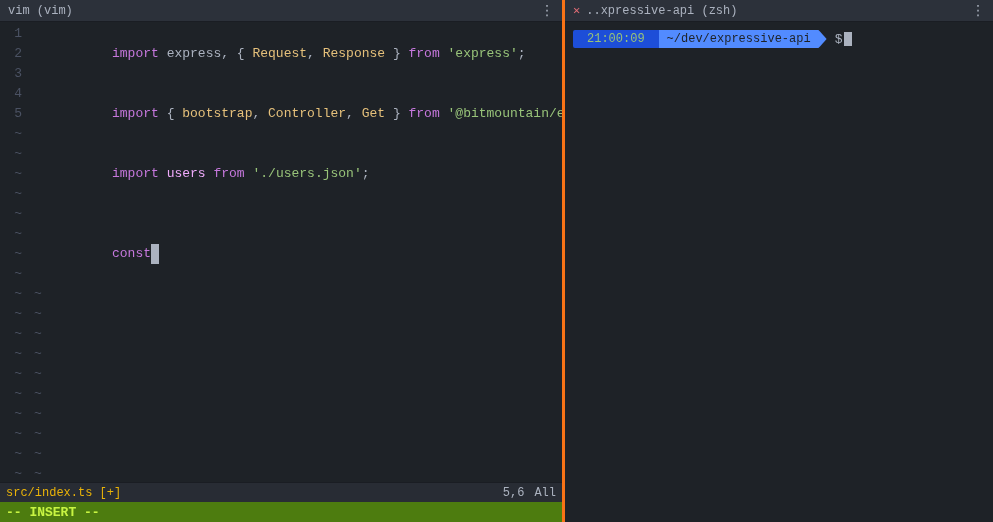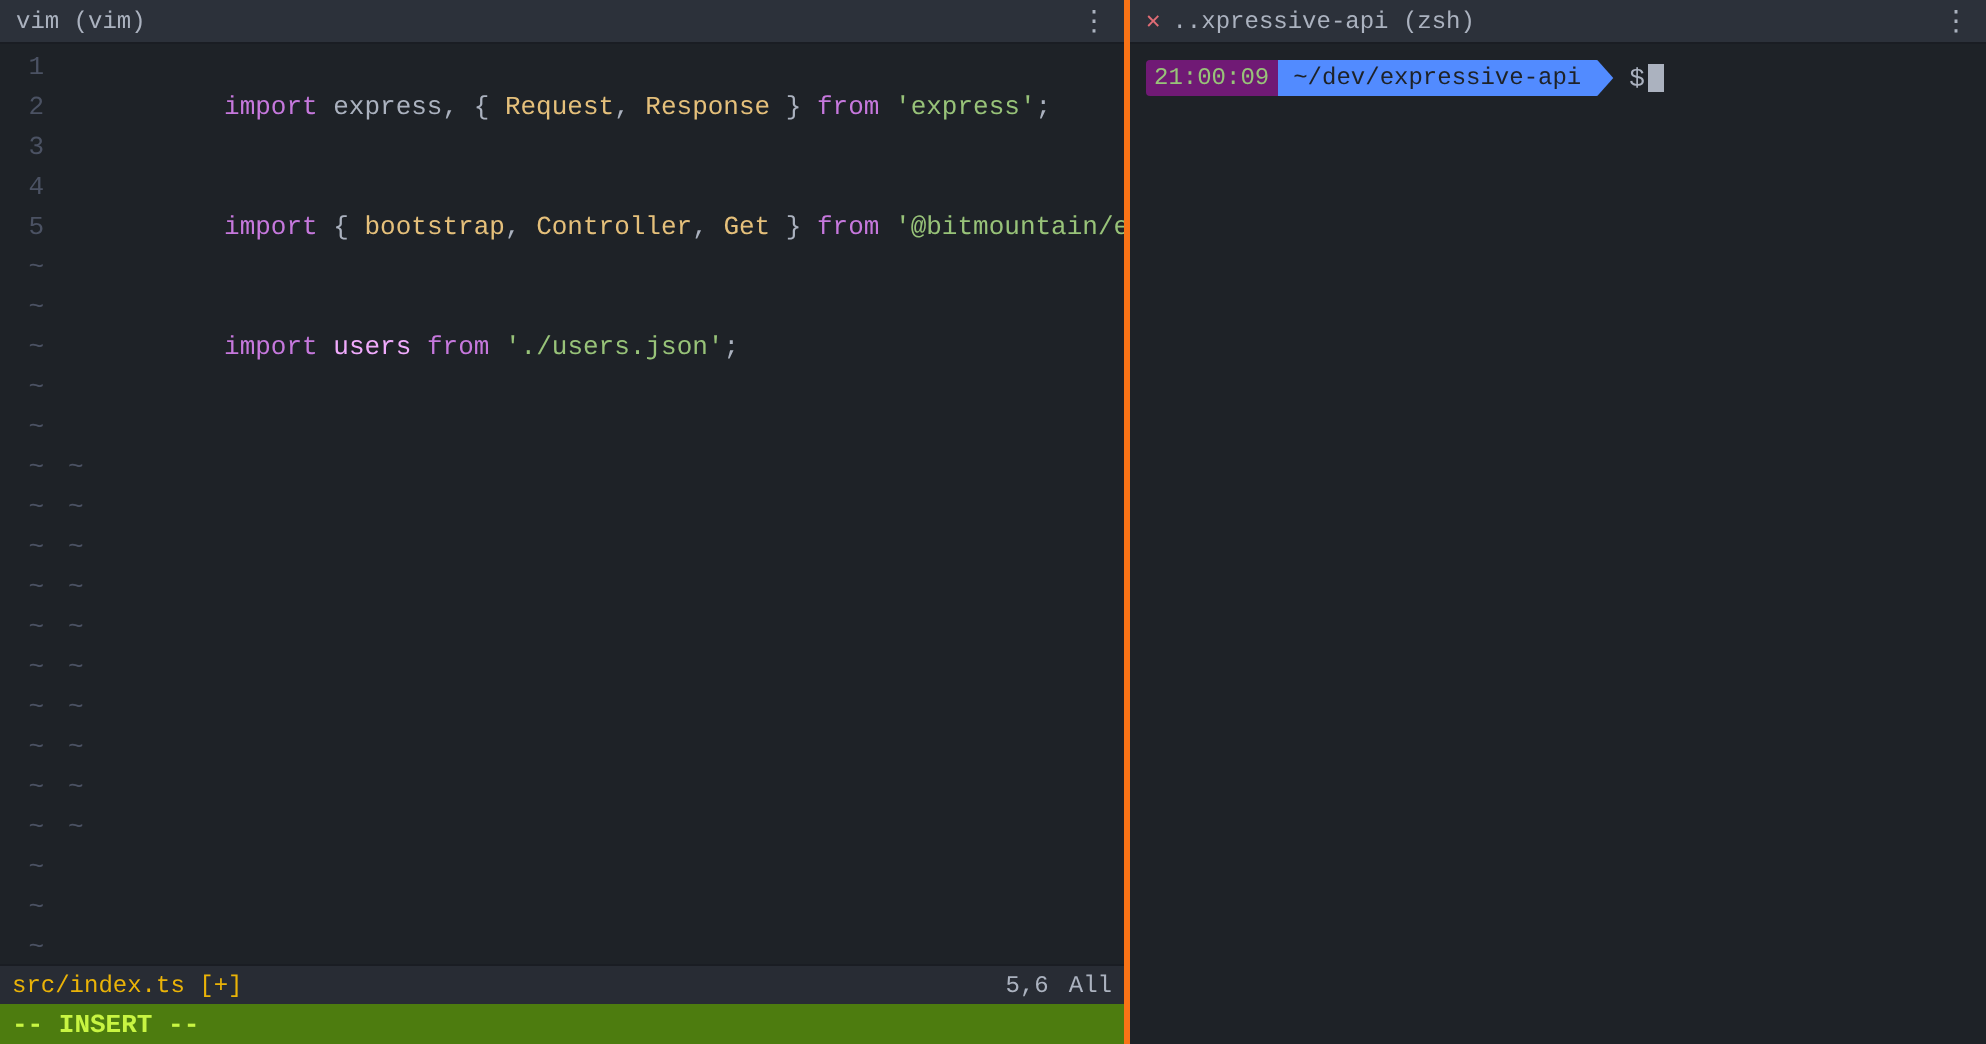--- a/index.html
+++ b/index.html
@@ -202,23 +202,23 @@
       overflow: hidden;
     }
 
     .prompt-line {
       display: flex;
       align-items: center;
       height: 26px;
     }
 
     .prompt-time {
-      background: #701a75;
+      background: #1d4ed8;
       color: #98c379;
-      padding: 2px 4px;
+      padding: 2px 14px;
       font-size: 12px;
       border-radius: 2px 0 0 2px;
     }
 
     .prompt-path {
       background: #528bff;
       color: #1e2227;
       padding: 2px 10px 2px 8px;
       font-size: 12px;
       border-radius: 0 10px 10px 0;
@@ -289,20 +289,23 @@
         <div class="code-line">
           <span class="kw-import">import</span><span class="default-text"> { </span><span class="id-bootstrap">bootstrap</span><span class="default-text">, </span><span class="id-controller">Controller</span><span class="default-text">, </span><span class="id-get">Get</span><span class="default-text"> } </span><span class="kw-from">from</span><span class="default-text"> </span><span class="str-bitmountain">'@bitmountain/expressive'</span>
         </div>
 
         <div class="code-line">
           <span class="kw-import">import</span><span class="default-text"> </span><span class="id-users">users</span><span class="default-text"> </span><span class="kw-from">from</span><span class="default-text"> </span><span class="str-users-json">'./users.json'</span><span class="default-text">;</span>
         </div>
 
         <div class="code-line">&nbsp;</div>
 
+        <div class="code-line">
+          <span class="kw-const">const</span><span class="cursor-block">&nbsp;</span>
+        </div>
 
         <div class="empty-line">~</div>
         <div class="empty-line">~</div>
         <div class="empty-line">~</div>
         <div class="empty-line">~</div>
         <div class="empty-line">~</div>
         <div class="empty-line">~</div>
         <div class="empty-line">~</div>
         <div class="empty-line">~</div>
         <div class="empty-line">~</div>

